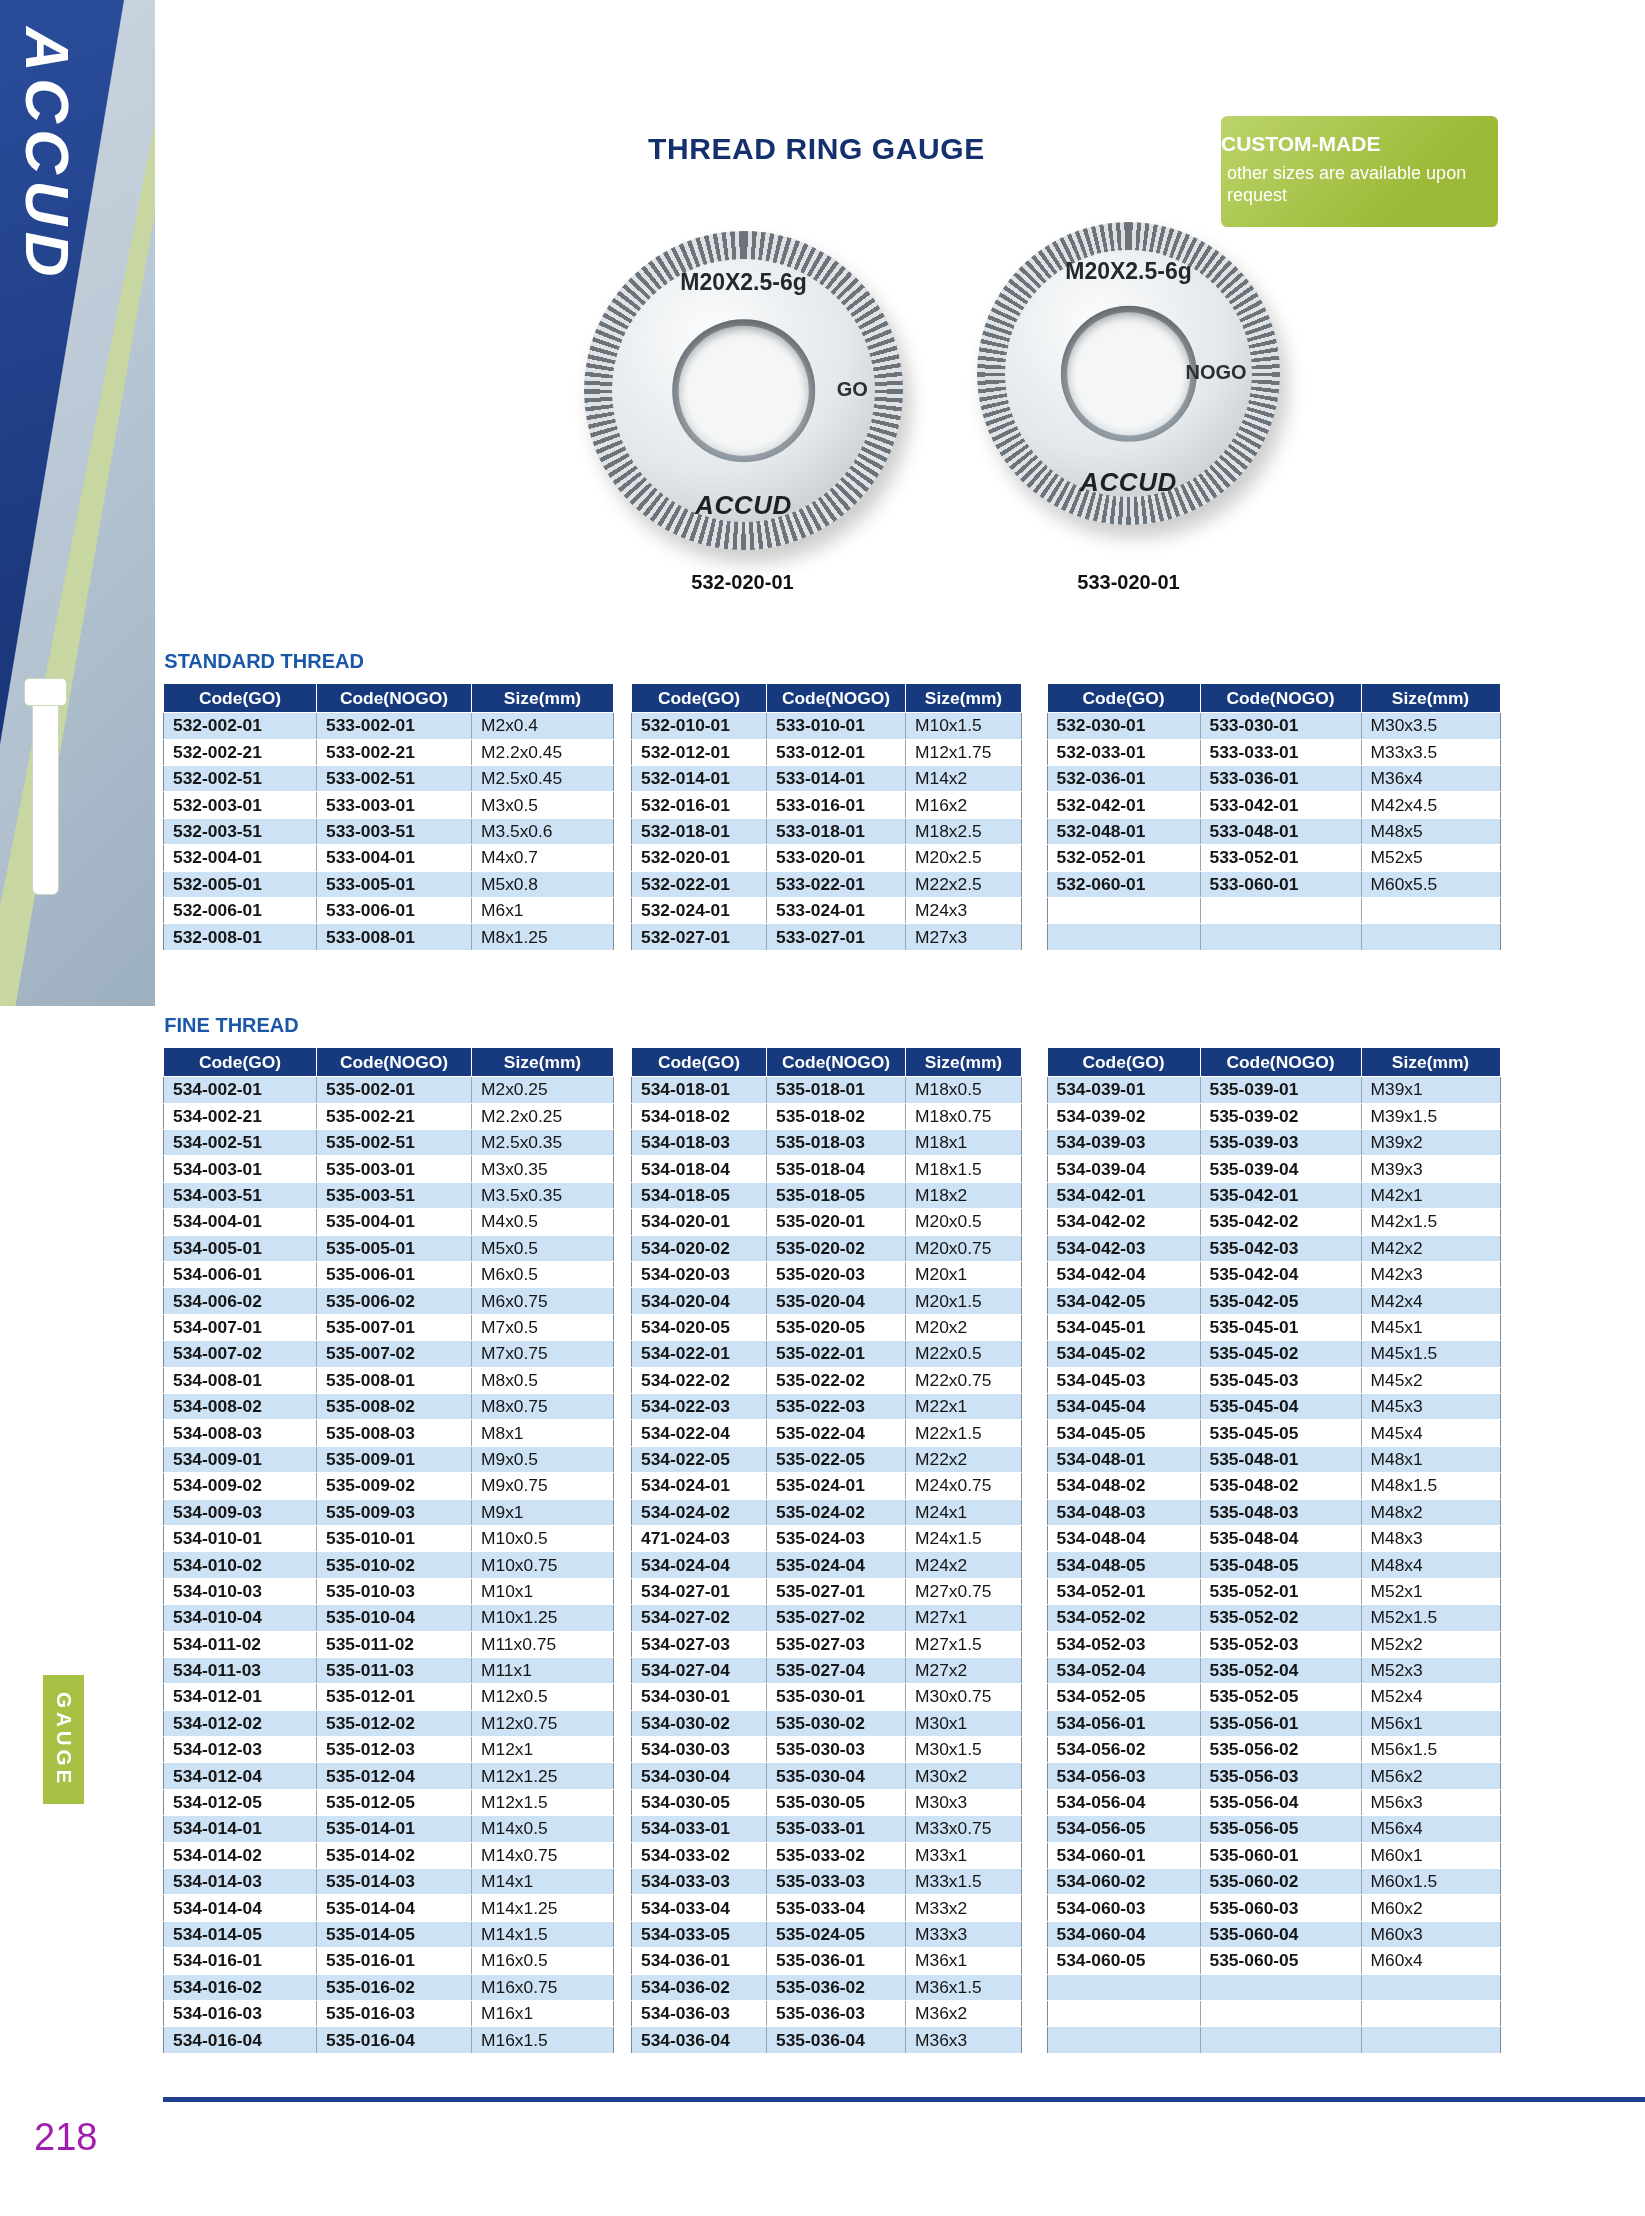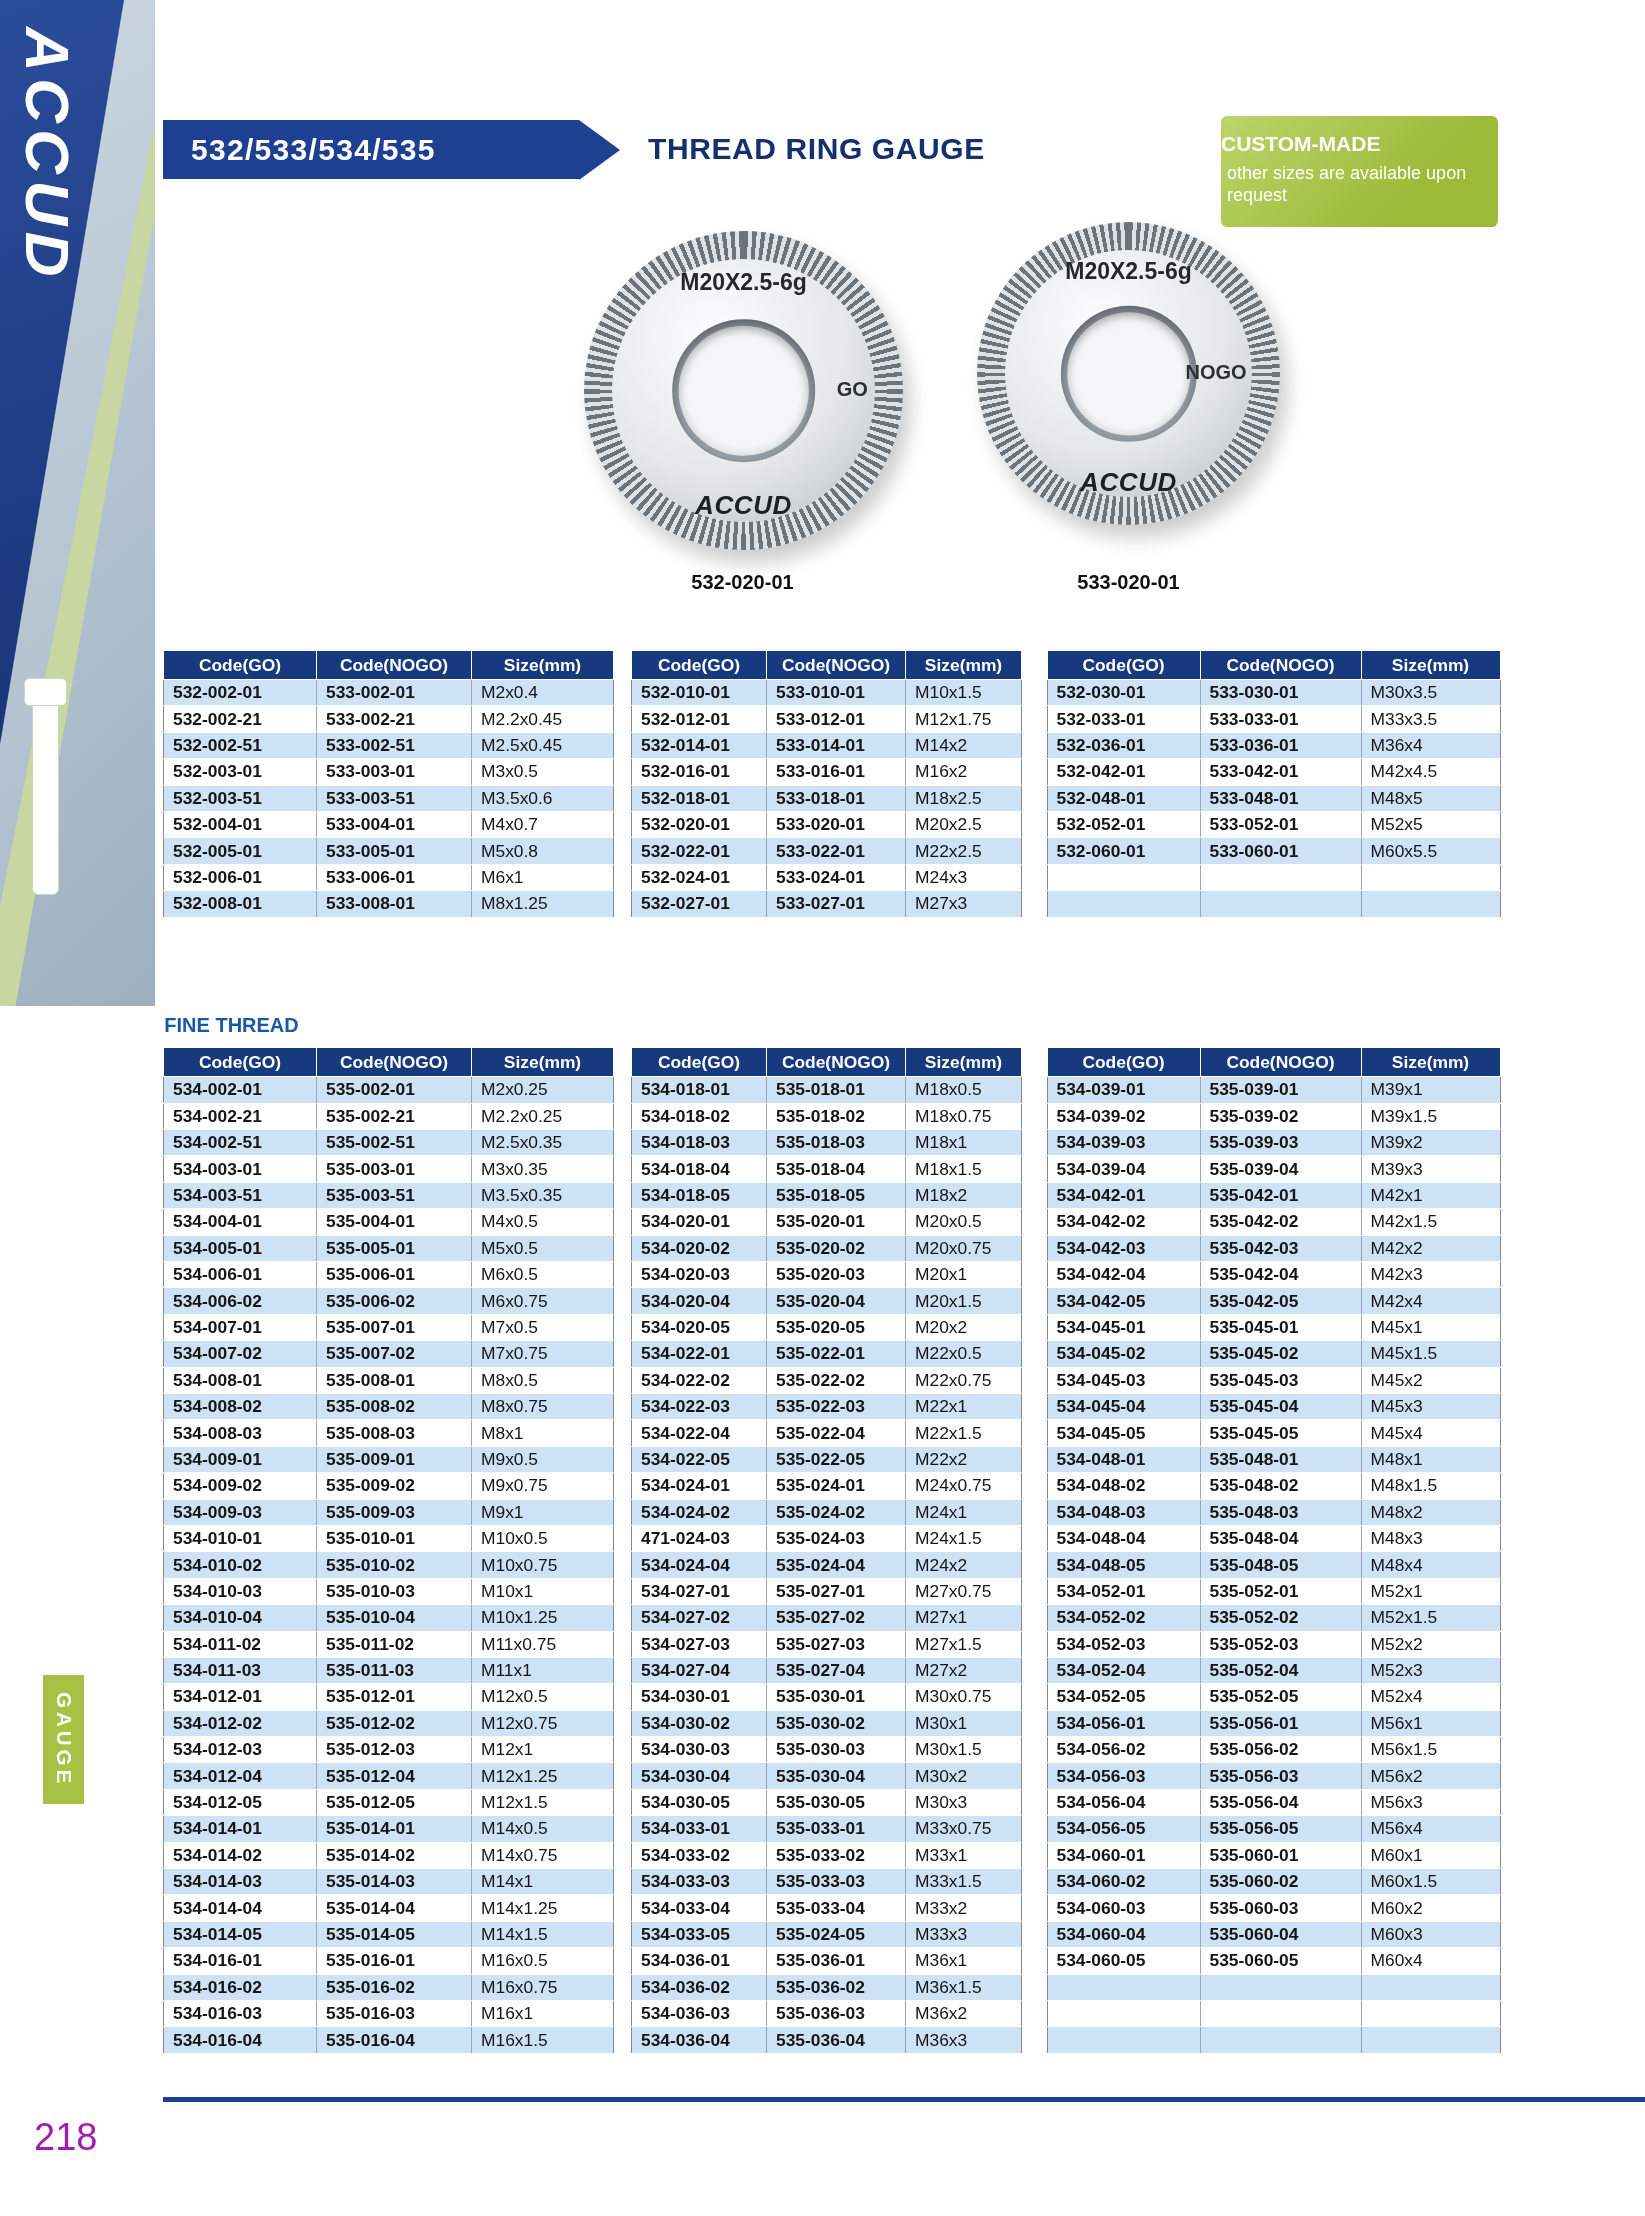--- a/index.html
+++ b/index.html
@@ -112,23 +112,20 @@
       <div class="brand-logo">ACCUD</div>
       <div class="tool-icon">
         <div class="tool-top"></div>
         <div class="tool-stem"></div>
       </div>
     </div>
     <div class="gauge-tab">GAUGE</div>
     <div class="page-number">218</div>
   </div>
 
-  <div class="banner">
-    <span class="banner-text">532/533/534/535</span>
-  </div>
   <div class="page-title">THREAD RING GAUGE</div>
   <div class="badge">
     <div class="badge-title">CUSTOM-MADE</div>
     <div class="badge-sub">other sizes are available upon request</div>
   </div>
 
 
   <div class="ring ring-go">
     <div class="face"></div>
     <div class="hole"></div>
@@ -140,20 +137,21 @@
     <div class="face"></div>
     <div class="hole"></div>
     <div class="marking">M20X2.5-6g</div>
     <div class="go-label">NOGO</div>
     <div class="ring-brand">ACCUD</div>
   </div>
   <div class="caption cap-go">532-020-01</div>
   <div class="caption cap-nogo">533-020-01</div>
 
   <div class="section sec-standard">
+    <div class="section-title">STANDARD THREAD</div>
     <div class="tables">
       <table class="t1">
         <colgroup>
             <col style="width:153px">
             <col style="width:155px">
             <col style="width:142px">
           </colgroup>
         <thead>
             <tr>
           <th>Code(GO)</th>

